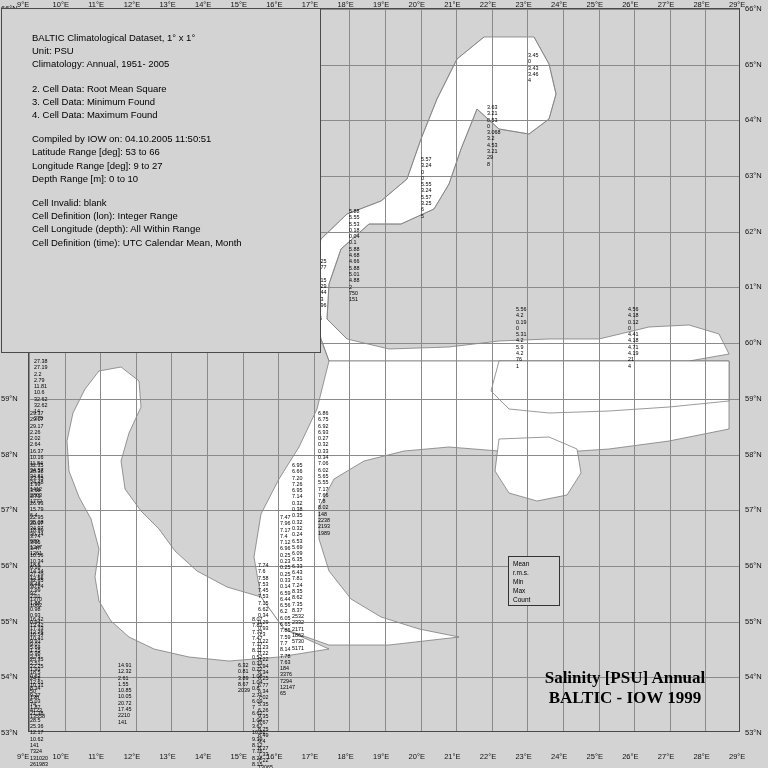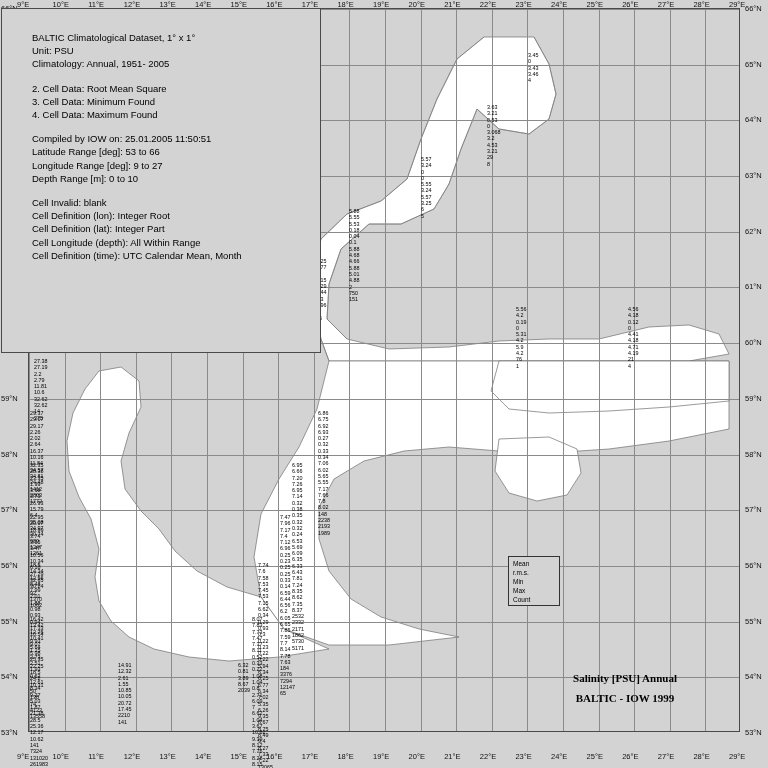--- a/index.html
+++ b/index.html
@@ -70,21 +70,21 @@
   }
 
   
   .title{
     position:absolute;
     left:530px;top:668px;
     width:190px;
     text-align:center;
     font-family:"Liberation Serif", serif;
     font-weight:bold;
-    font-size:11px;
+    font-size:17px;
     color:#000;
     line-height:20px;
   }
 
   
   .cell{
     position:absolute;
     font-size:5.4px;
     line-height:6.3px;
     color:#000;
@@ -623,29 +623,28 @@
       <div class="ln">BALTIC Climatological Dataset, 1° x 1°</div>
       <div class="ln">Unit: PSU</div>
       <div class="ln">Climatology: Annual, 1951- 2005</div>
     </div>
     <div class="blk">
       <div class="ln">2. Cell Data: Root Mean Square</div>
       <div class="ln">3. Cell Data: Minimum Found</div>
       <div class="ln">4. Cell Data: Maximum Found</div>
     </div>
     <div class="blk">
-      <div class="ln">Compiled by IOW on: 25.01.2005 11:50:51</div>
+      <div class="ln">Compiled by IOW on: 04.10.2005 11:50:51</div>
       <div class="ln">Latitude Range [deg]: 53 to 66</div>
       <div class="ln">Longitude Range [deg]: 9 to 27</div>
       <div class="ln">Depth Range [m]: 0 to 10</div>
     </div>
     <div class="blk">
       <div class="ln">Cell Invalid: blank</div>
-      <div class="ln">Cell Definition (lon): Integer Root</div>
-      <div class="ln">Cell Definition (lat): Integer Part</div>
+      <div class="ln">Cell Definition (lon): Integer Range</div>
       <div class="ln">Cell Longitude (depth): All Within Range</div>
       <div class="ln">Cell Definition (time): UTC Calendar Mean, Month</div>
     </div>
   </div>
 
   <div class="legendbox">
     <div>Mean</div>
     <div>r.m.s.</div>
     <div>Min</div>
     <div>Max</div>

